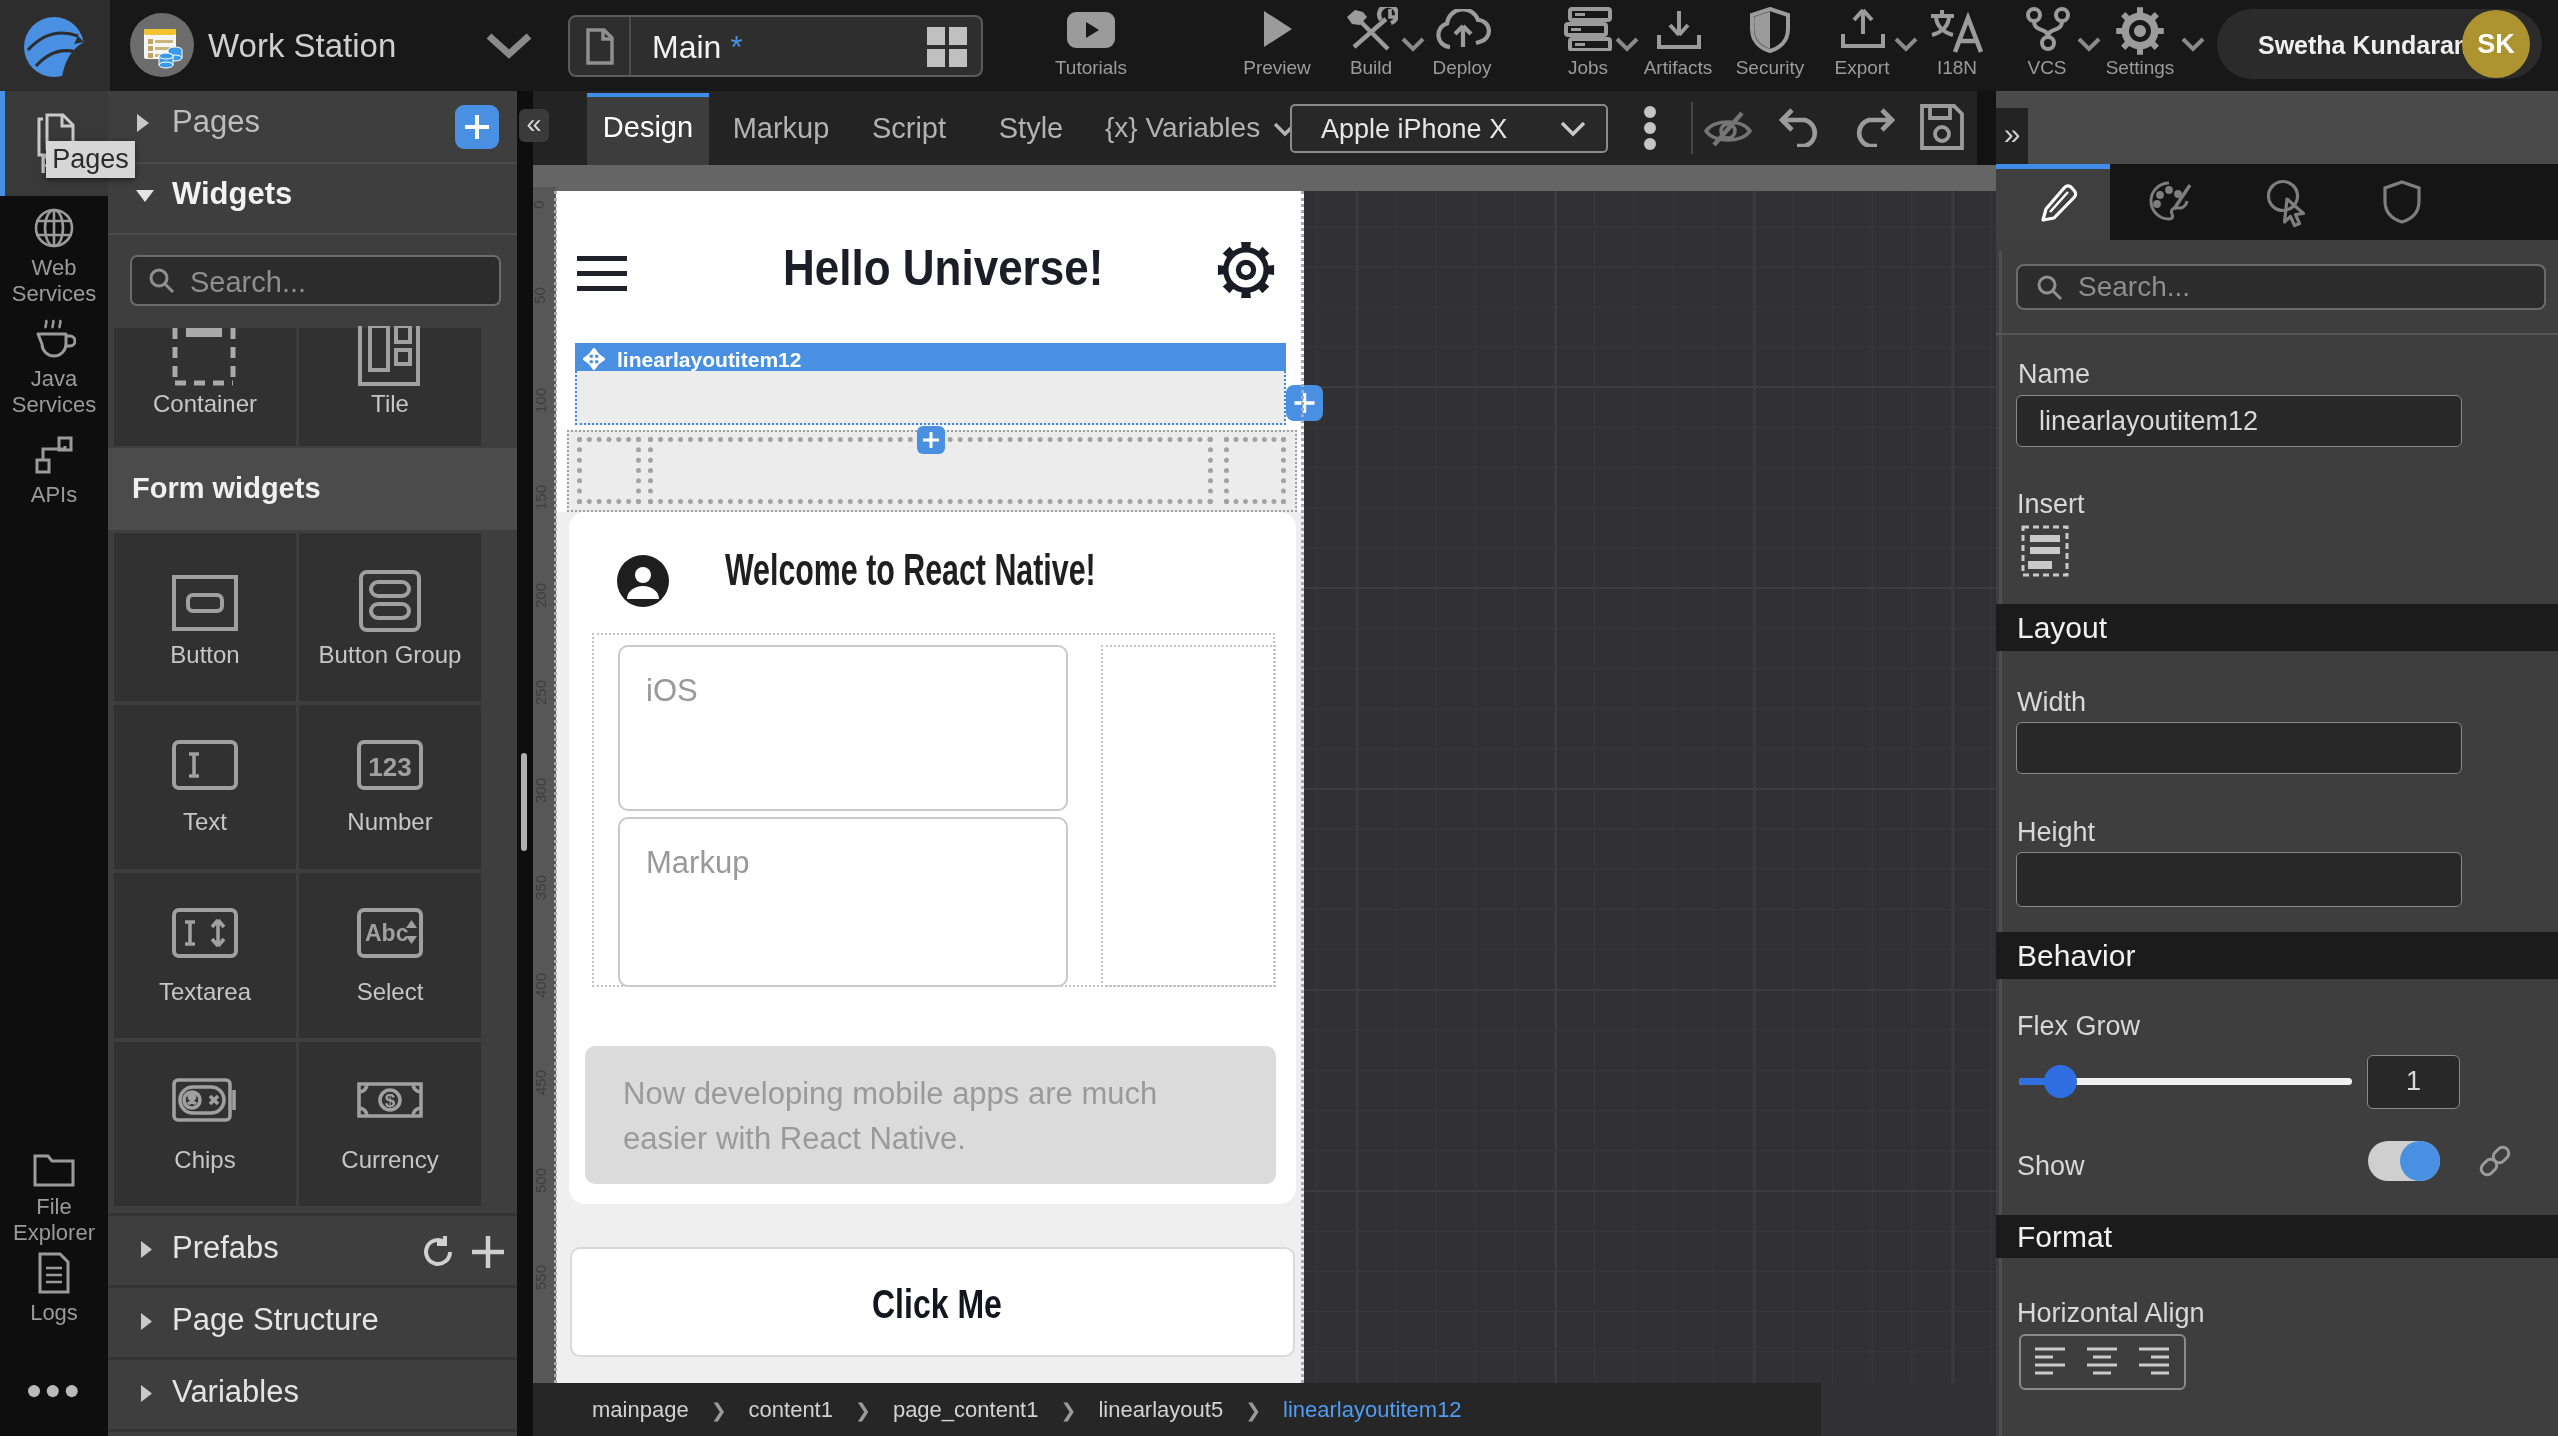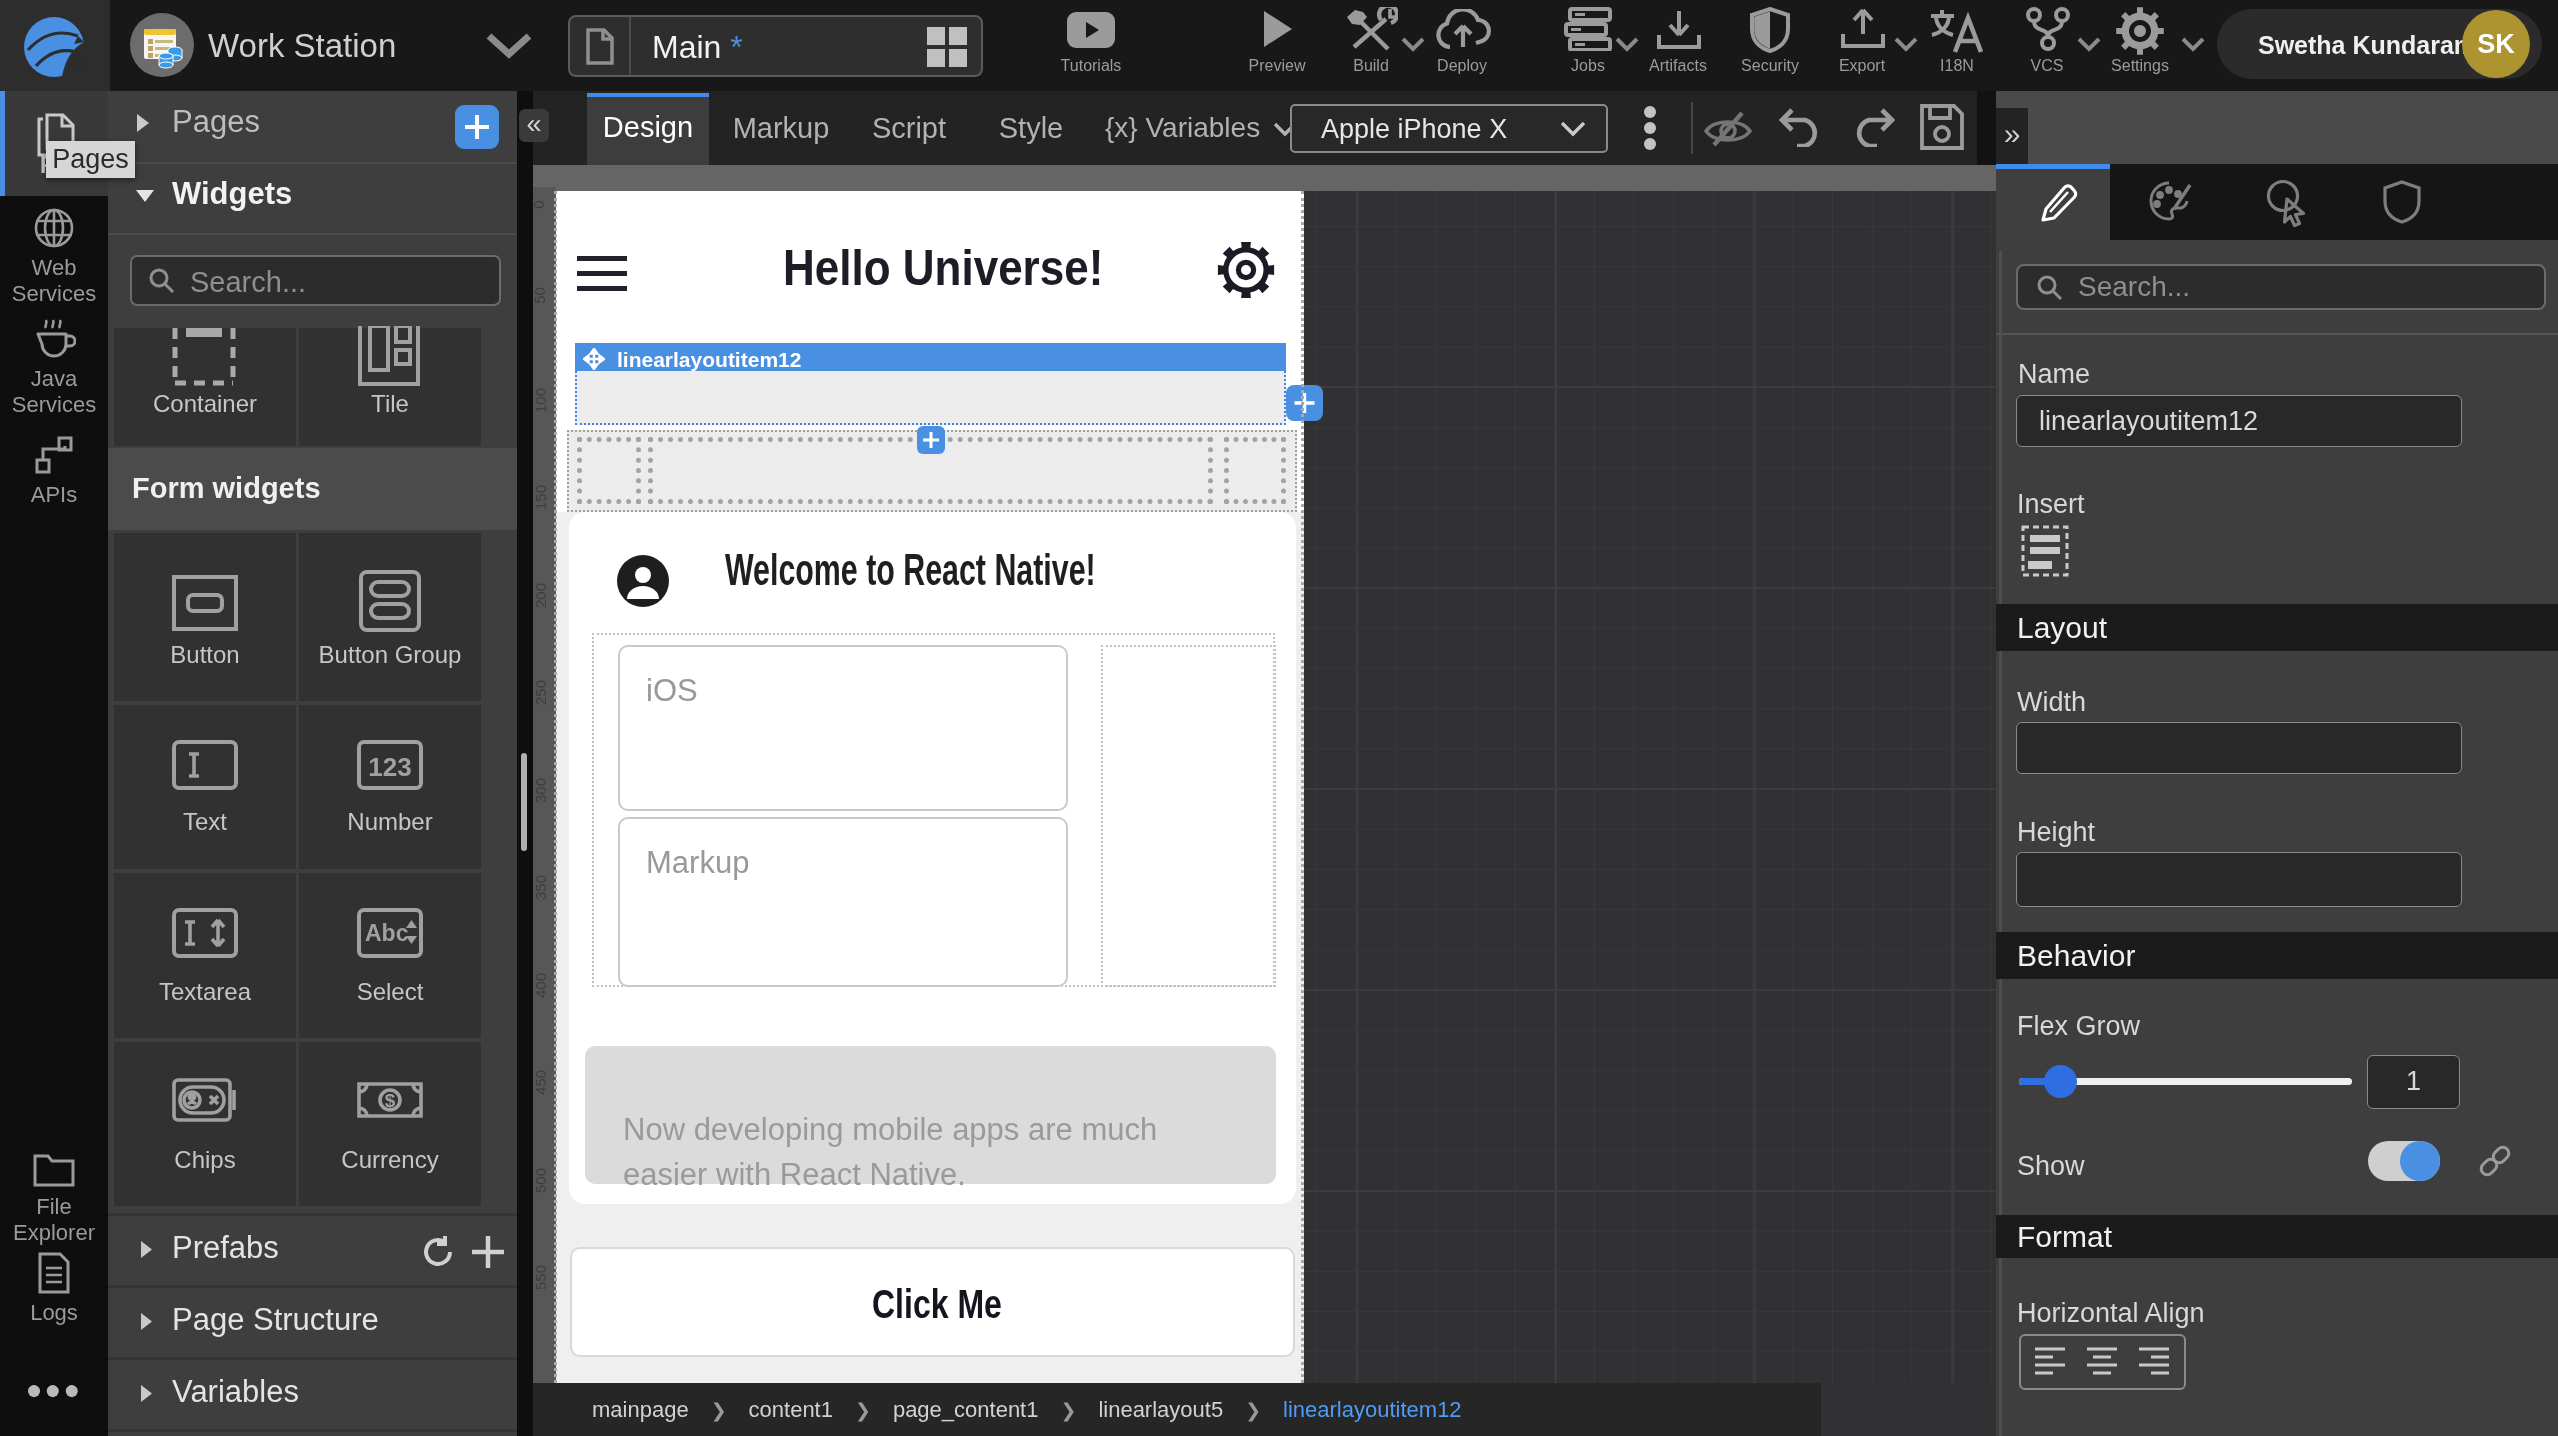--- a/index.html
+++ b/index.html
@@ -4,21 +4,21 @@
 <style>
   * { margin:0; padding:0; box-sizing:border-box; }
   html,body { background:#111; }
   #root { position:relative; width:2558px; height:1436px; overflow:hidden;
           font-family:"Liberation Sans", sans-serif; background:#313133; }
   .abs { position:absolute; }
 
   
   #topbar { left:0; top:0; width:2558px; height:91px; background:#181818; }
   #logobox { left:0; top:0; width:110px; height:91px; background:#2d2d2d; }
-  .tblabel { position:absolute; width:120px; text-align:center; color:#9b9b9b; font-size:16px; top:57px; }
+  .tblabel { position:absolute; width:120px; text-align:center; color:#9b9b9b; font-size:19px; top:57px; }
   .tbicon { position:absolute; top:11px; }
   .chev { position:absolute; color:#8a8a8a; }
 
   
   #leftrail { left:0; top:91px; width:108px; height:1345px; background:#0e0e0e; }
   .railitem { position:absolute; width:108px; text-align:center; color:#9a9a9a; font-size:22px; line-height:26px; }
 
   
   #leftpanel { left:108px; top:91px; width:409px; height:1345px; background:#3e3e3e; }
   .card { position:absolute; width:182px; background:#313131; }
@@ -538,21 +538,21 @@
     <div style="position:absolute; left:169px; top:358px; color:#1f1f1f; font-size:44px; font-weight:bold; transform:scaleX(0.69); transform-origin:left; white-space:nowrap;">Welcome to React Native!</div>
 
     <div style="position:absolute; left:36px; top:446px; width:683px; height:354px; border:2px dotted #c3c3c3;"></div>
     <div style="position:absolute; left:62px; top:458px; width:450px; height:166px; background:#fff; border:2px solid #c9c9c9; border-radius:10px;"></div>
     <div style="position:absolute; left:90px; top:486px; color:#98989d; font-size:31px;">iOS</div>
     <div style="position:absolute; left:62px; top:630px; width:450px; height:170px; background:#fff; border:2px solid #c9c9c9; border-radius:10px;"></div>
     <div style="position:absolute; left:90px; top:658px; color:#98989d; font-size:31px;">Markup</div>
     <div style="position:absolute; left:545px; top:458px; width:175px; height:342px; border:2px dotted #c3c3c3;"></div>
 
     <div style="position:absolute; left:29px; top:859px; width:691px; height:138px; background:#dbdbdb; border-radius:10px;"></div>
-    <div style="position:absolute; left:67px; top:884px; color:#9a9a9a; font-size:31px; line-height:45px;margin-top:36px;">Now developing mobile apps are much<br>easier with React Native.</div>
+    <div style="position:absolute; left:67px; top:884px; color:#9a9a9a; font-size:31px; line-height:45px;">Now developing mobile apps are much<br>easier with React Native.</div>
 
     <div style="position:absolute; left:14px; top:1060px; width:725px; height:110px; background:#fff; border:2px solid #d9d9d9; border-radius:10px;"></div>
     <div style="position:absolute; left:316px; top:1095px; color:#15151f; font-size:40px; font-weight:bold; transform:scaleX(0.80); transform-origin:left; white-space:nowrap;">Click Me</div>
   </div>
 
   <div class="abs" id="breadcrumb"><span style="margin-left:59px;">mainpage</span><span class="bc-sep">❯</span><span>content1</span><span class="bc-sep">❯</span><span>page_content1</span><span class="bc-sep">❯</span><span>linearlayout5</span><span class="bc-sep">❯</span><span style="color:#4f9cf5;">linearlayoutitem12</span></div>
 
   <div class="abs" id="rightpanel">
     <div style="position:absolute; left:3px; top:160px; width:3px; height:1185px; background:#4e4e4e;"></div>
     <div id="rp-head"></div>

